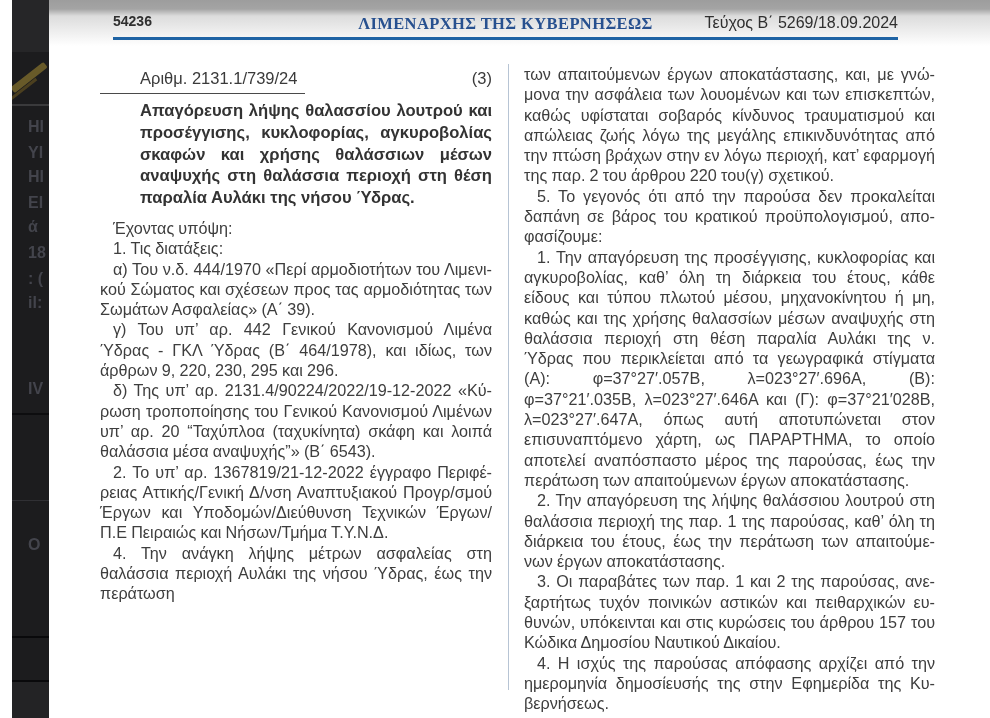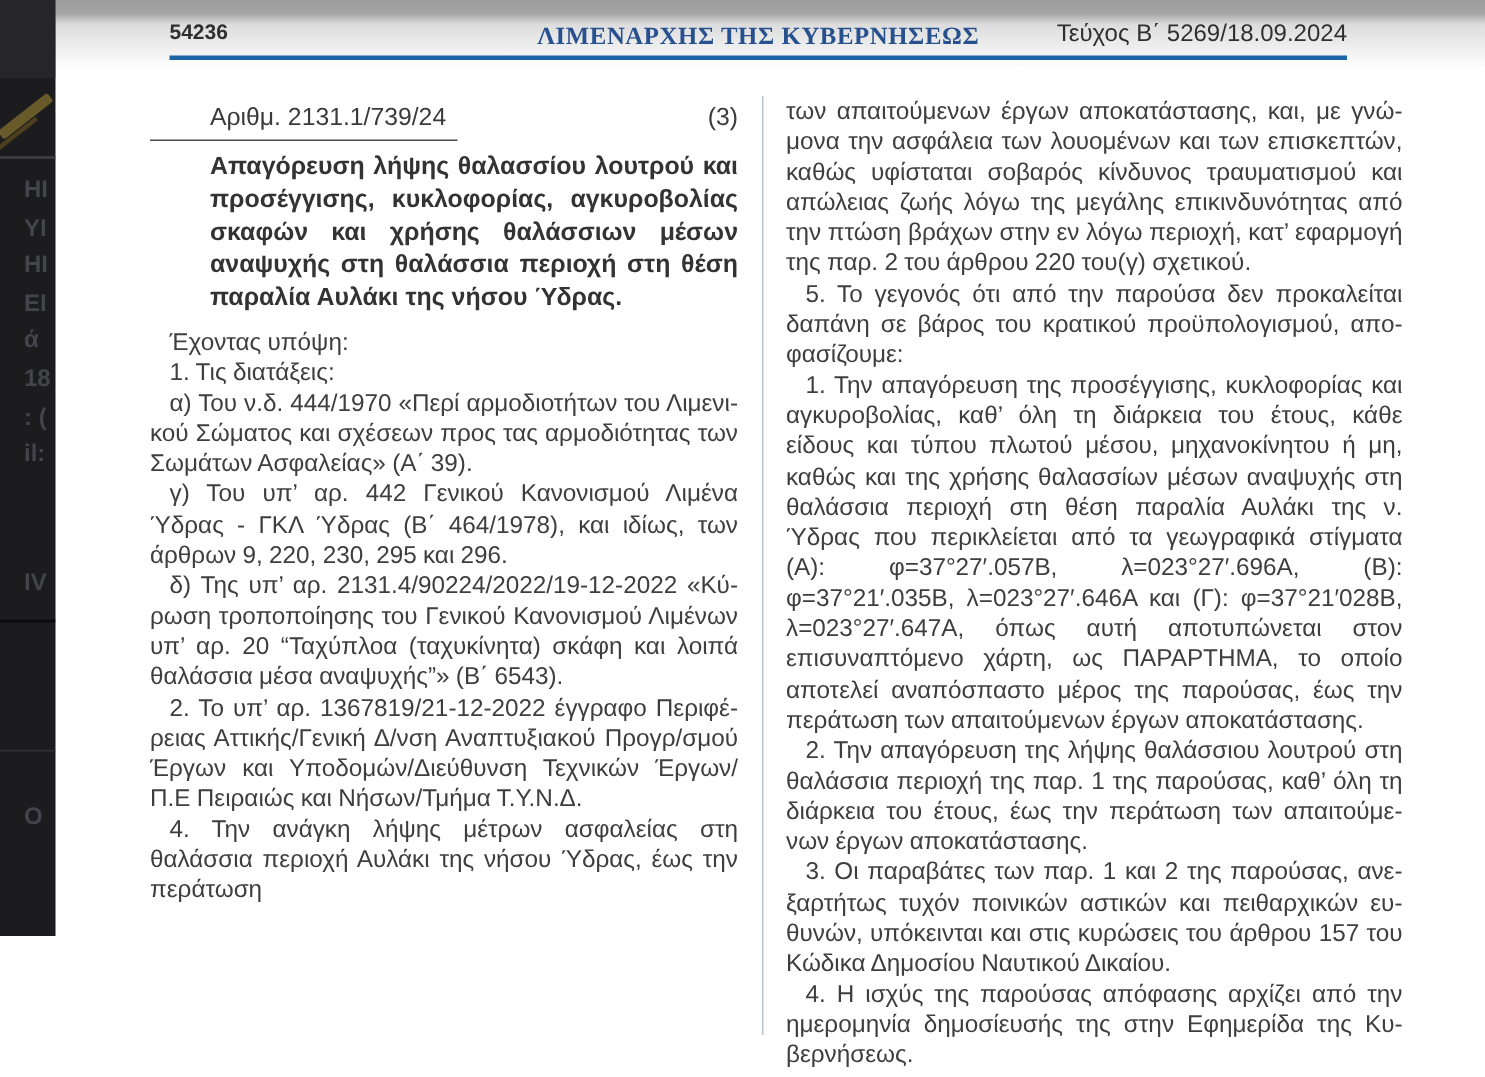--- a/index.html
+++ b/index.html
@@ -2,21 +2,21 @@
 <html><head>
 <meta charset="utf-8">
 <style>
   html,body{margin:0;padding:0;}
   .screen{
     position:relative;width:990px;height:718px;overflow:hidden;
     background:#ffffff;font-family:"Liberation Sans","DejaVu Sans",sans-serif;
   }
   
   .prev-strip{
-    position:absolute;left:0;top:0;width:37px;height:624px;
+    position:absolute;left:12px;top:0;width:37px;height:718px;
     background:#1c1c1e;overflow:hidden;z-index:3;
   }
   .prev-strip .frag{
     position:absolute;left:16px;color:#43444c;font-weight:700;font-size:16px;
     white-space:nowrap;
   }
   .strip-rule{position:absolute;left:0;width:37px;height:2px;background:#3a3a3c;}
   .strip-rule.r1{top:104px;}
   .strip-rule.r2{top:413px;background:#0d0d0f;}
   .strip-rule.r3{top:500px;background:#303034;height:1px;}

